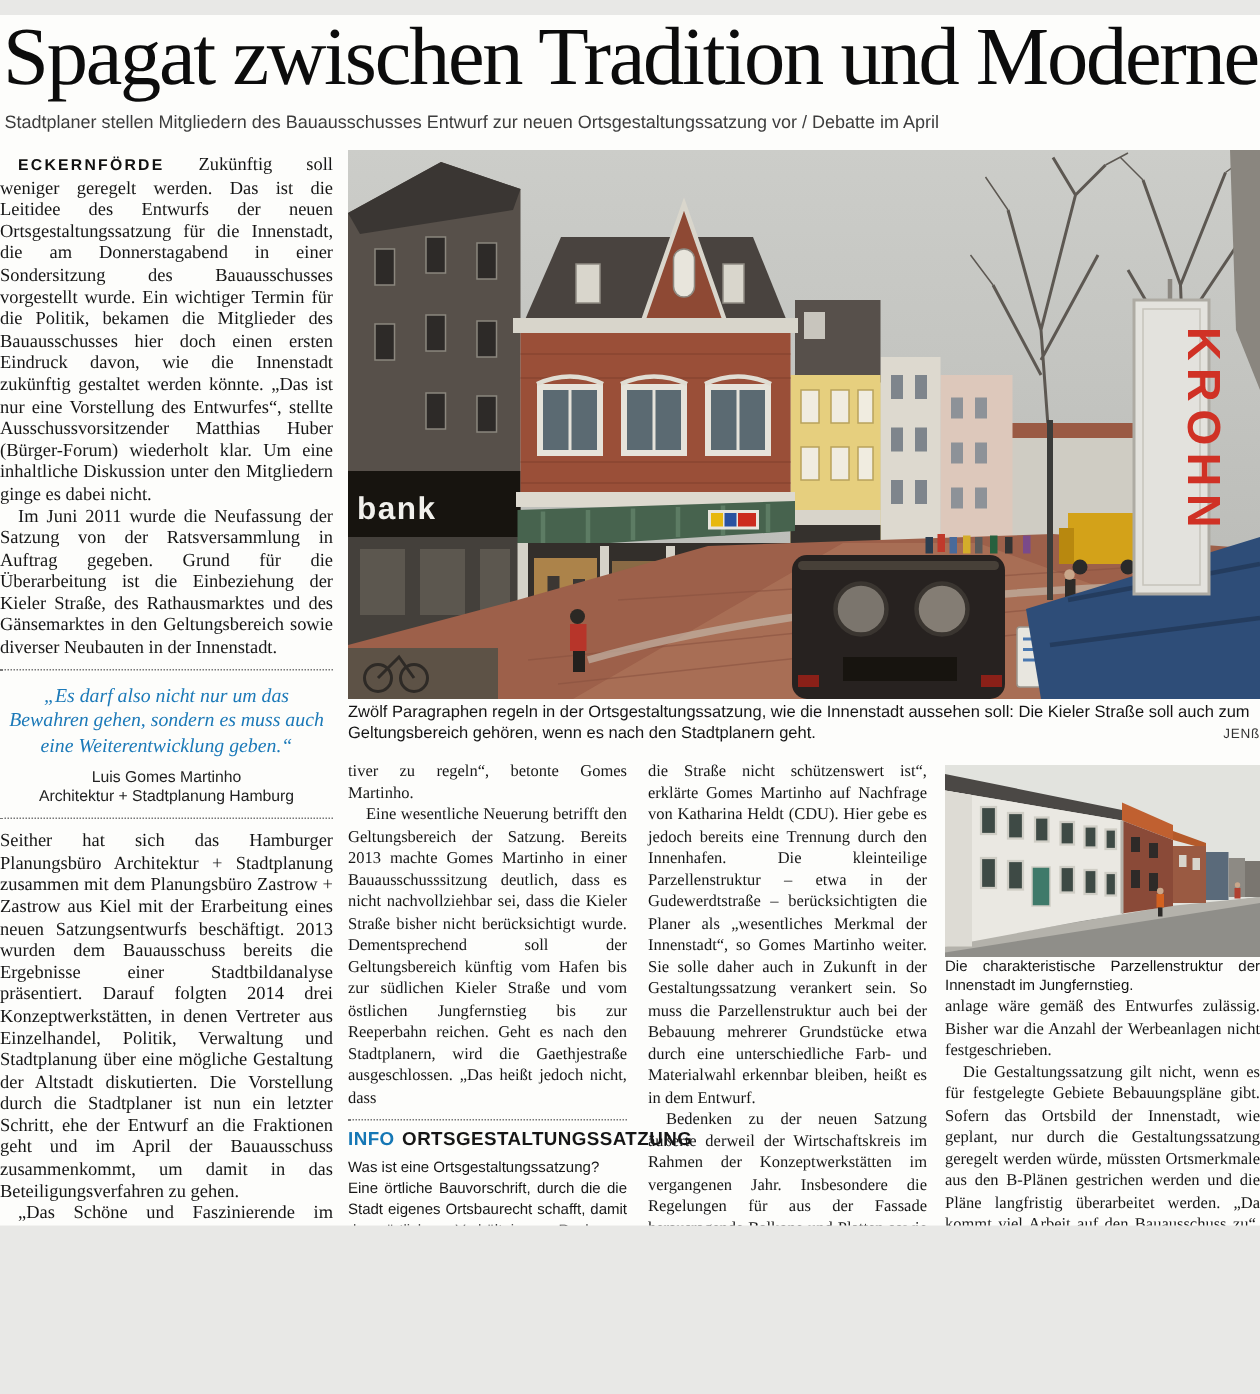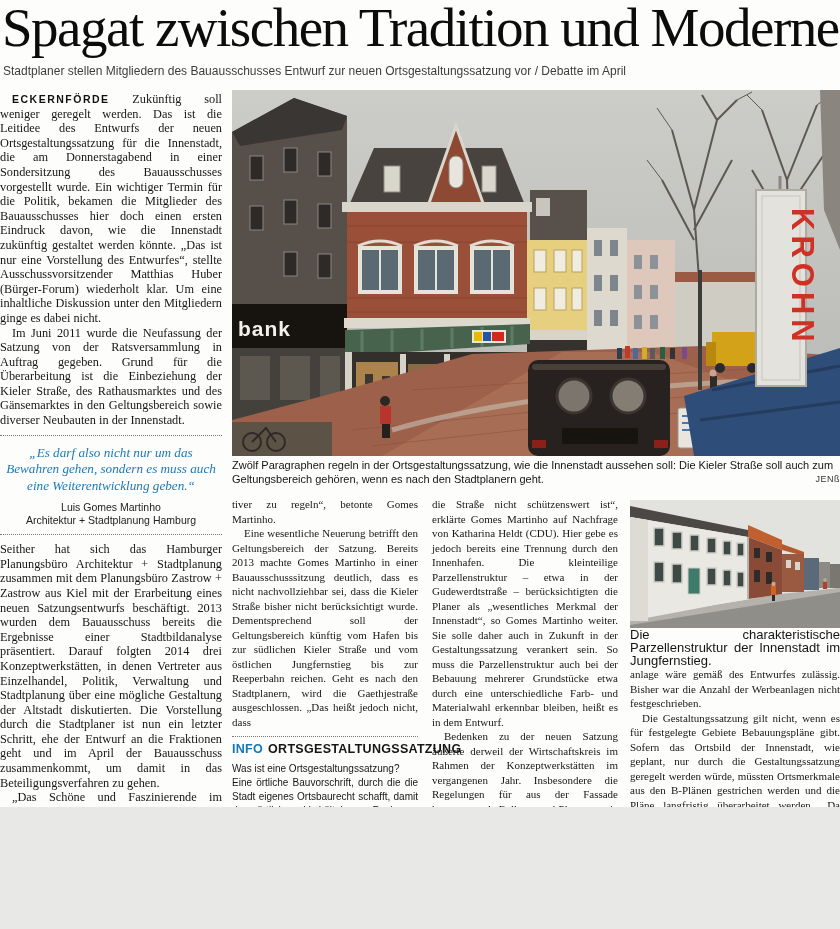--- a/index.html
+++ b/index.html
@@ -1,17 +1,17 @@
 <!DOCTYPE html>
 <html lang="de"><head>
 <meta charset="utf-8">
 <style>
   html,body{margin:0;padding:0;background:#e8e8e6;}
   .page{
-    position:relative;width:840px;height:807px;margin:0 auto;
+    position:relative;width:840px;height:807px;margin:10px auto;
     background:#fdfdfb;color:#161616;overflow:hidden;
     font-family:"Liberation Serif", serif;
   }
   
   .headline{
     position:absolute;left:2px;top:-4px;width:900px;
     font-size:55px;font-weight:400;letter-spacing:-1.5px;
     white-space:nowrap;font-family:"Liberation Serif", serif;color:#0c0c0c;
   }
   .subtitle{
@@ -50,21 +50,21 @@
   .caption-main{
     position:absolute;left:232px;top:459px;width:608px;
     font-family:"Liberation Sans", sans-serif;font-size:11px;line-height:13.5px;color:#141414;
   }
   .credit{
     position:absolute;right:0;top:14px;font-size:9px;letter-spacing:.5px;color:#333;
     font-family:"Liberation Sans", sans-serif;
   }
   .photo-side{width:210px;height:128px;}
   .caption-side{
-    font-family:"Liberation Sans", sans-serif;font-size:13px;line-height:13px;
+    font-family:"Liberation Sans", sans-serif;font-size:10px;line-height:13px;
     margin:4px 0 9px;text-align:center;text-indent:0 !important;color:#141414;
   }
   
   .info{margin-top:7px;border-top:1px dotted #777;padding-top:5px;
         font-family:"Liberation Sans", sans-serif;}
   .info-head{font-weight:700;font-size:12.5px;letter-spacing:.3px;margin-bottom:5px;}
   .info-kicker{color:#1577b5;margin-right:5px;}
   .info p{font-size:10px;line-height:14.2px;text-align:justify;text-indent:0;margin:0;}
   .info p.q{margin-top:11px;}
   

